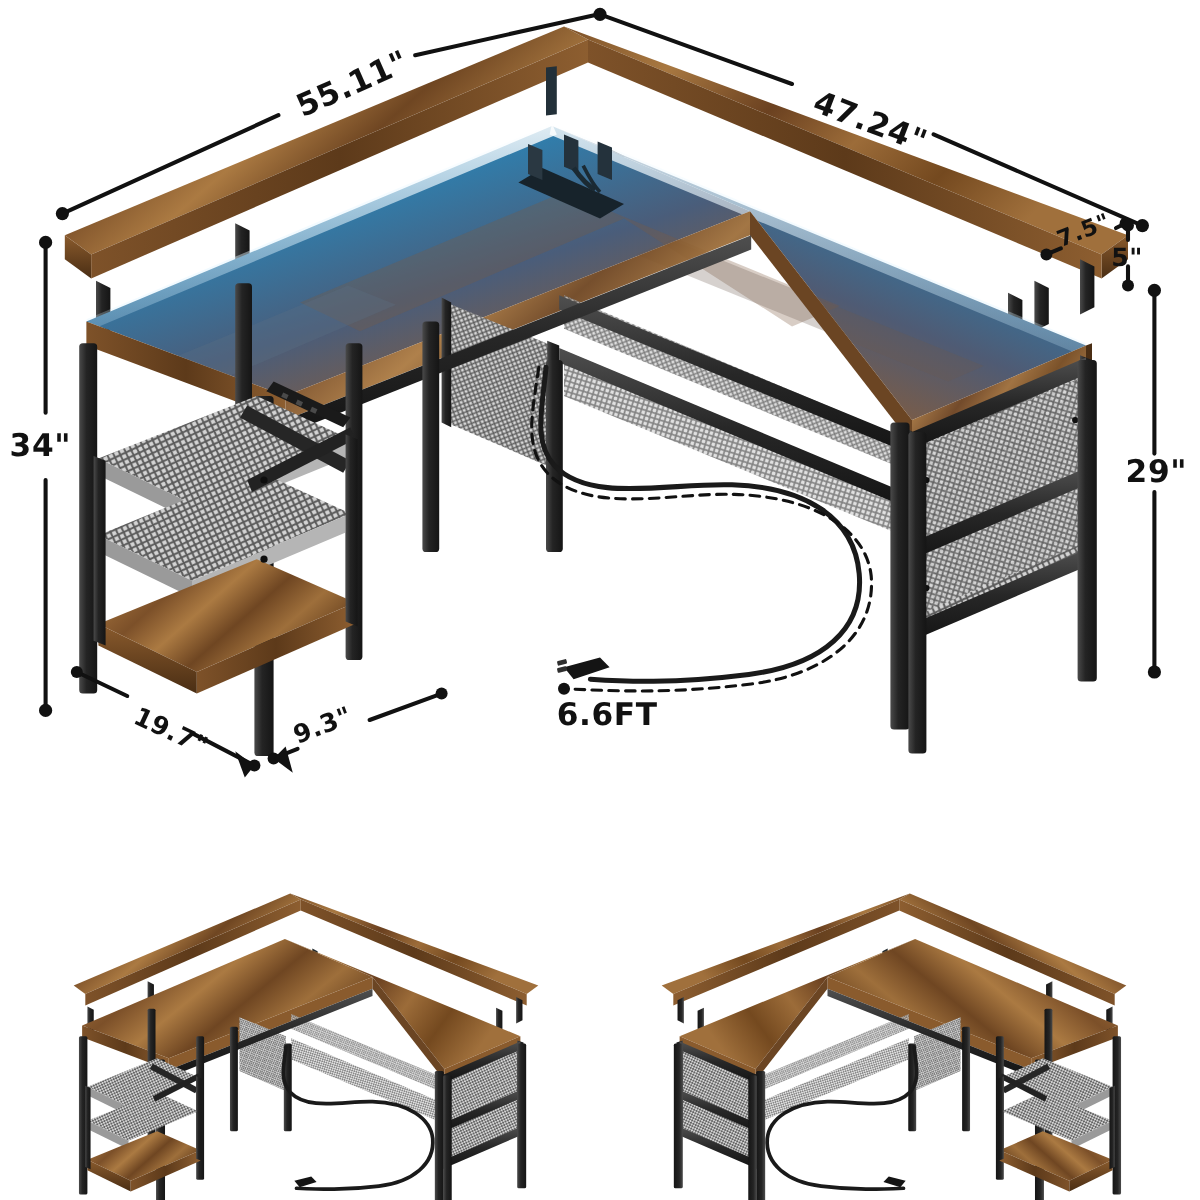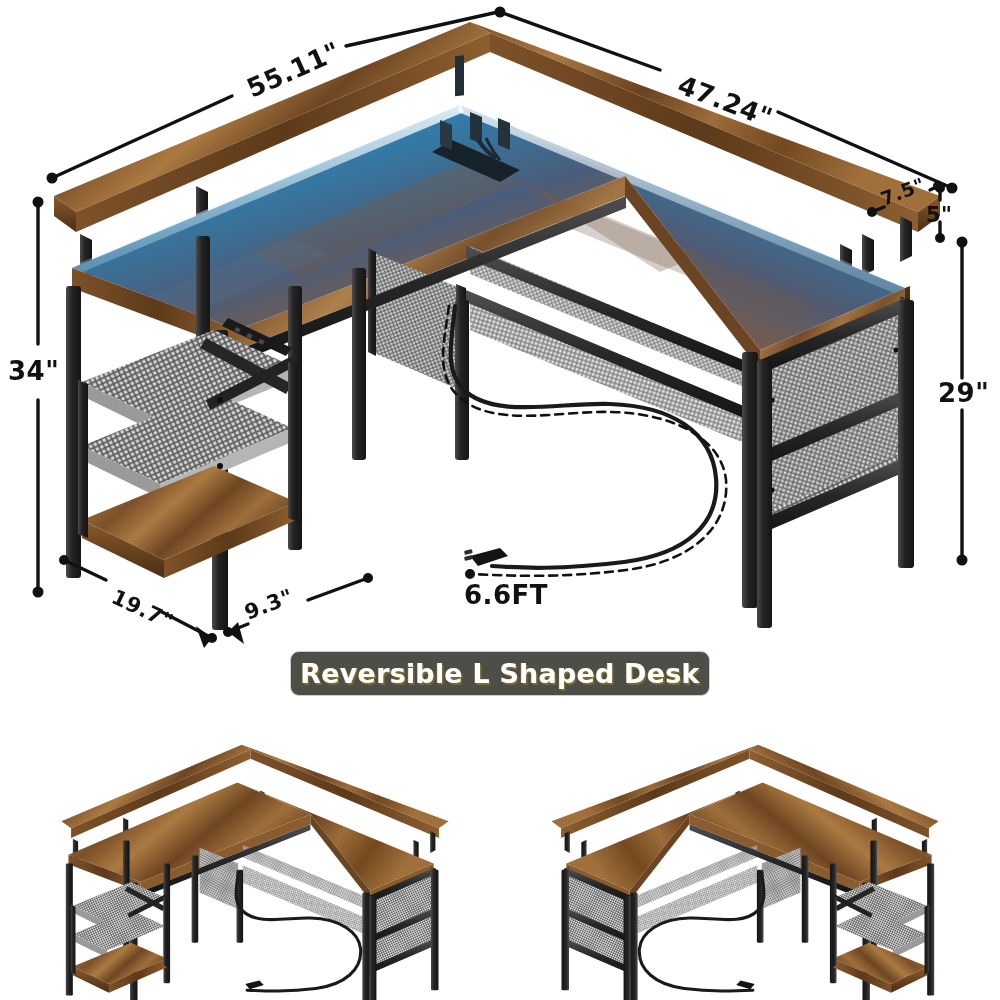--- a/index.html
+++ b/index.html
@@ -364,23 +364,20 @@
 
     <text class="dim-text" x="938" y="402">29"</text>
 
     <text class="dim-text sm" x="110" y="602" transform="rotate(25 110 602)">19.7"</text>
 
     <text class="dim-text sm" x="248" y="620" transform="rotate(-21 248 620)">9.3"</text>
 
     <text class="dim-text" x="464" y="604">6.6FT</text>
   </svg>
 
-  <div class="banner">
-    <span class="banner-label">Reversible L Shaped Desk</span>
-  </div>
 
   <svg class="layer" viewBox="0 0 1000 1000">
     <g transform="translate(35,735) scale(0.44)">
 
       <polygon points="60,196 470,22 490,33 82,212" fill="url(#woodTopA)"></polygon>
       <polygon points="82,212 490,33 490,54 82,234" fill="url(#woodEdge2)"></polygon>
       <polygon points="470,22 940,196 918,212 490,33" fill="url(#woodTopB)"></polygon>
       <polygon points="490,33 918,212 918,234 490,54" fill="url(#woodEdge2)"></polygon>
 
       <polygon points="86,236 98,242 98,282 86,276" fill="url(#metalV)"></polygon>

